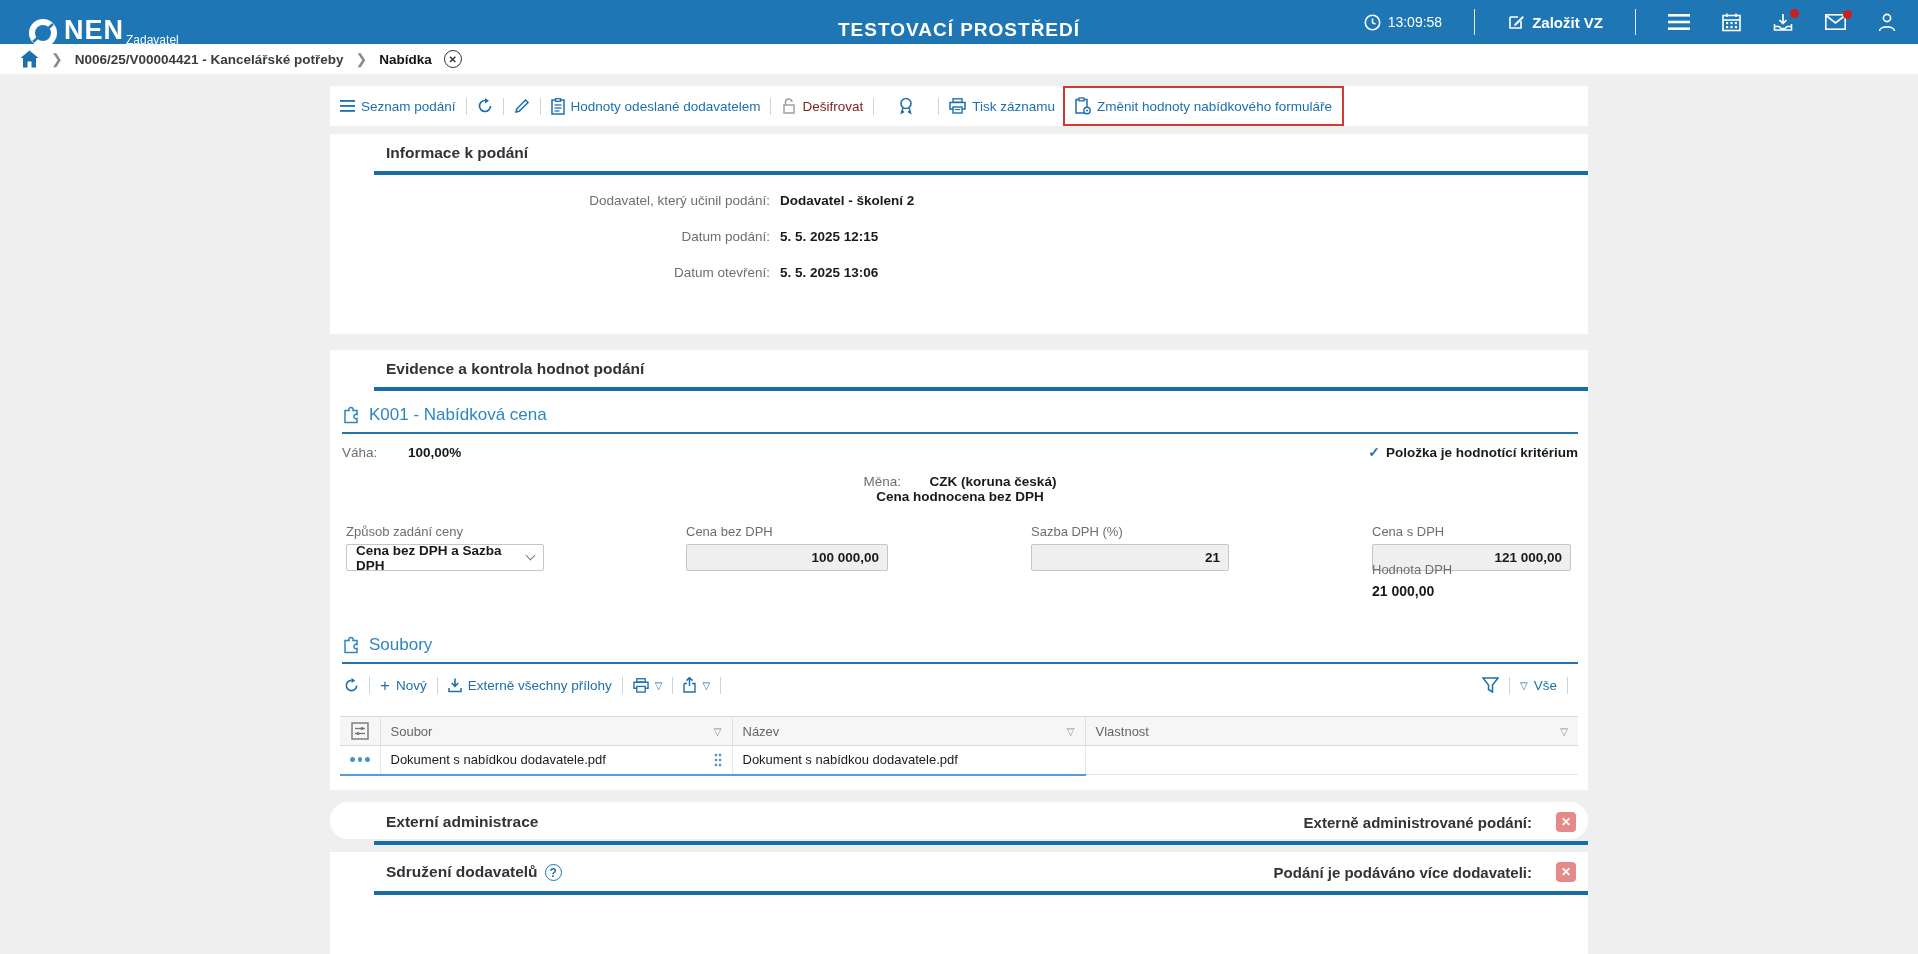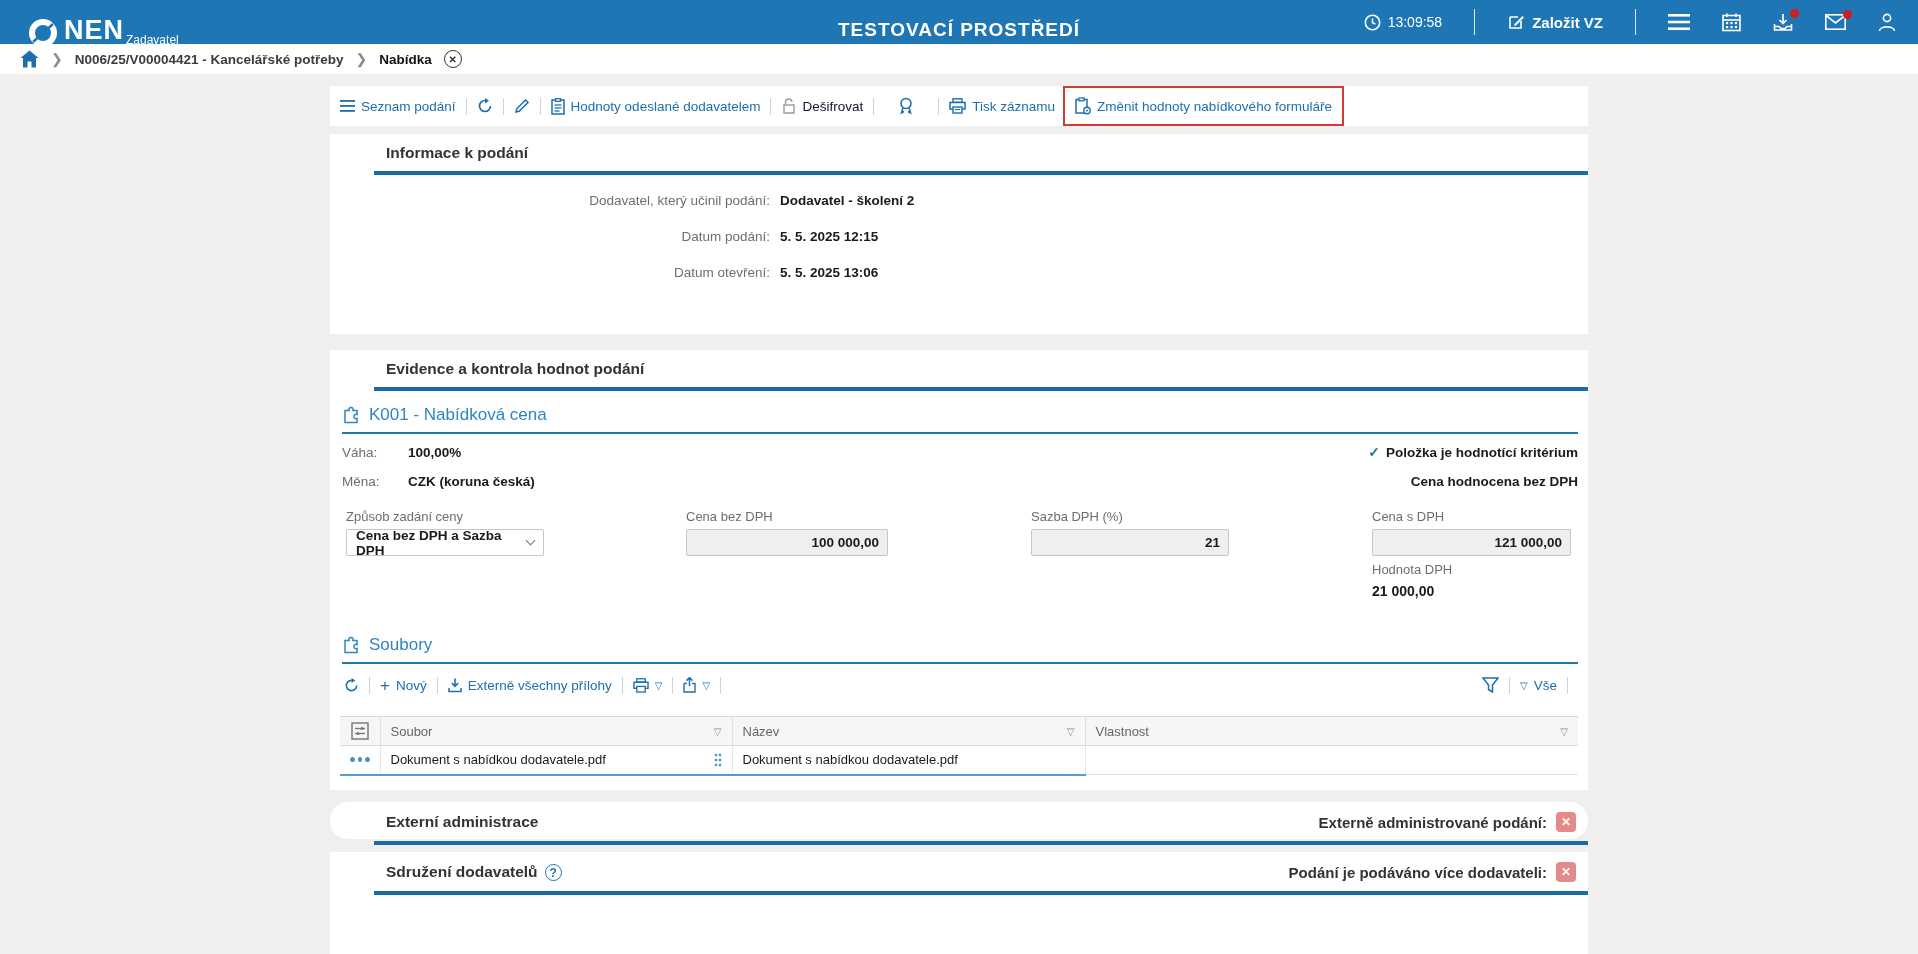--- a/index.html
+++ b/index.html
@@ -35,29 +35,29 @@
               font-size:10px; color:#333; cursor:pointer; font-weight:bold; }
 
   
   .card { position:absolute; left:330px; width:1258px; background:#fff; }
 
   
   .card-toolbar { top:86px; height:40px; display:flex; align-items:center; padding:0 10px;
                   color:#1d6fae; font-size:13.5px; }
   .tl-item { display:flex; align-items:center; gap:6px; cursor:pointer; white-space:nowrap; }
   .tl-sep { width:1px; height:17px; background:#c9d4dc; margin:0 10px; }
-  .tl-disabled { color:#0f172a; cursor:default; }
+  .tl-disabled { color:#7f1d1d; cursor:default; }
   .red-box { display:flex; align-items:center; gap:6px; align-self:stretch; padding:0 10px;
              border:2px solid #d23b35; margin-left:8px; cursor:pointer; }
 
   
   .sec-head { display:flex; align-items:center; justify-content:space-between;
               padding:10px 12px 9px 12px; border-bottom:4px solid #1a6ca6;margin-left:44px; }
   .sec-title { font-size:15.5px; font-weight:bold; color:#333; }
-  .sec-right { display:flex; align-items:center; gap:9px; font-size:15px; font-weight:bold; color:#333; }
+  .sec-right { display:flex; align-items:center; gap:24px; font-size:15px; font-weight:bold; color:#333; }
   .xbox { width:20px; height:20px; border-radius:4px; background:#e58a8a; color:#fff;
           display:flex; align-items:center; justify-content:center; font-size:12px;
           font-weight:bold; cursor:pointer; }
 
   
   .card-info { top:134px; height:200px; }
   .info-rows { padding-top:18px; }
   .info-row { display:flex; align-items:baseline; margin-bottom:21px; }
   .info-label { width:440px; text-align:right; color:#6e6e6e; font-size:13.5px; }
   .info-value { margin-left:10px; font-weight:bold; color:#1a1a1a; font-size:13.5px; }
@@ -325,21 +325,21 @@
     <div class="kv-left">
       <span class="kv-label">Váha:</span>
       <span class="kv-value">100,00%</span>
     </div>
     <div class="kv-right">
       <span class="check">✓</span>
       <span>Položka je hodnotící kritérium</span>
     </div>
   </div>
 
-  <div class="kv-row" style="margin-top:14px;">
+  <div class="kv-row" style="margin-top:14px;flex-direction:column;">
     <div class="kv-left">
       <span class="kv-label">Měna:</span>
       <span class="kv-value">CZK (koruna česká)</span>
     </div>
     <div class="kv-right">
       <span>Cena hodnocena bez DPH</span>
     </div>
   </div>
 
   <div class="fields-row">

